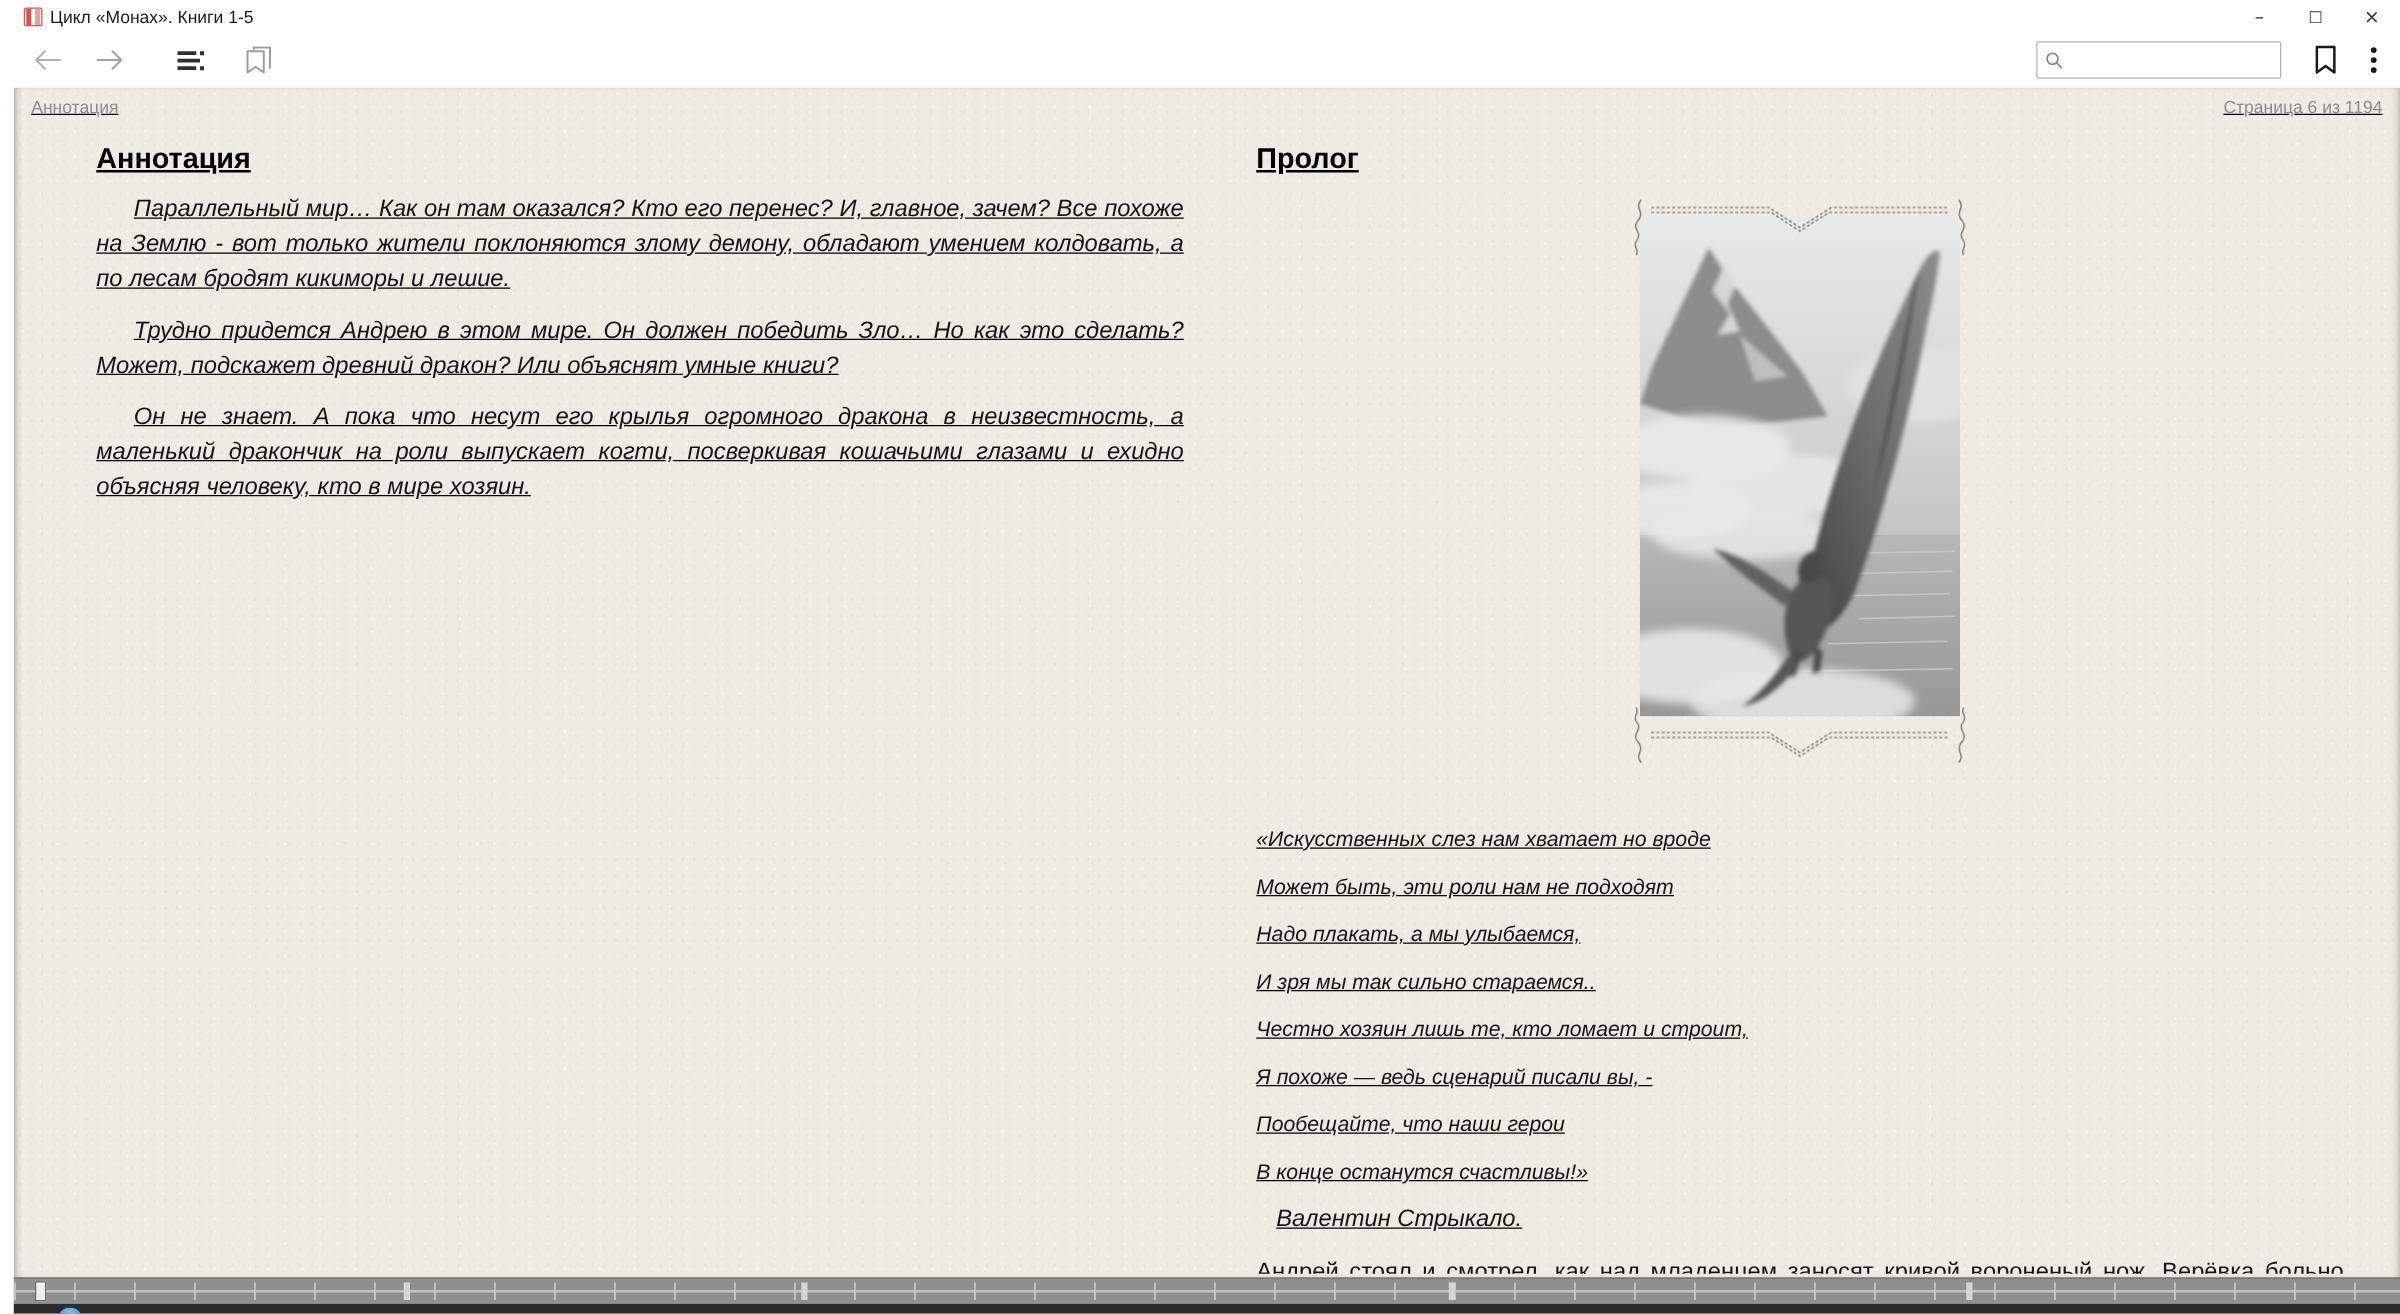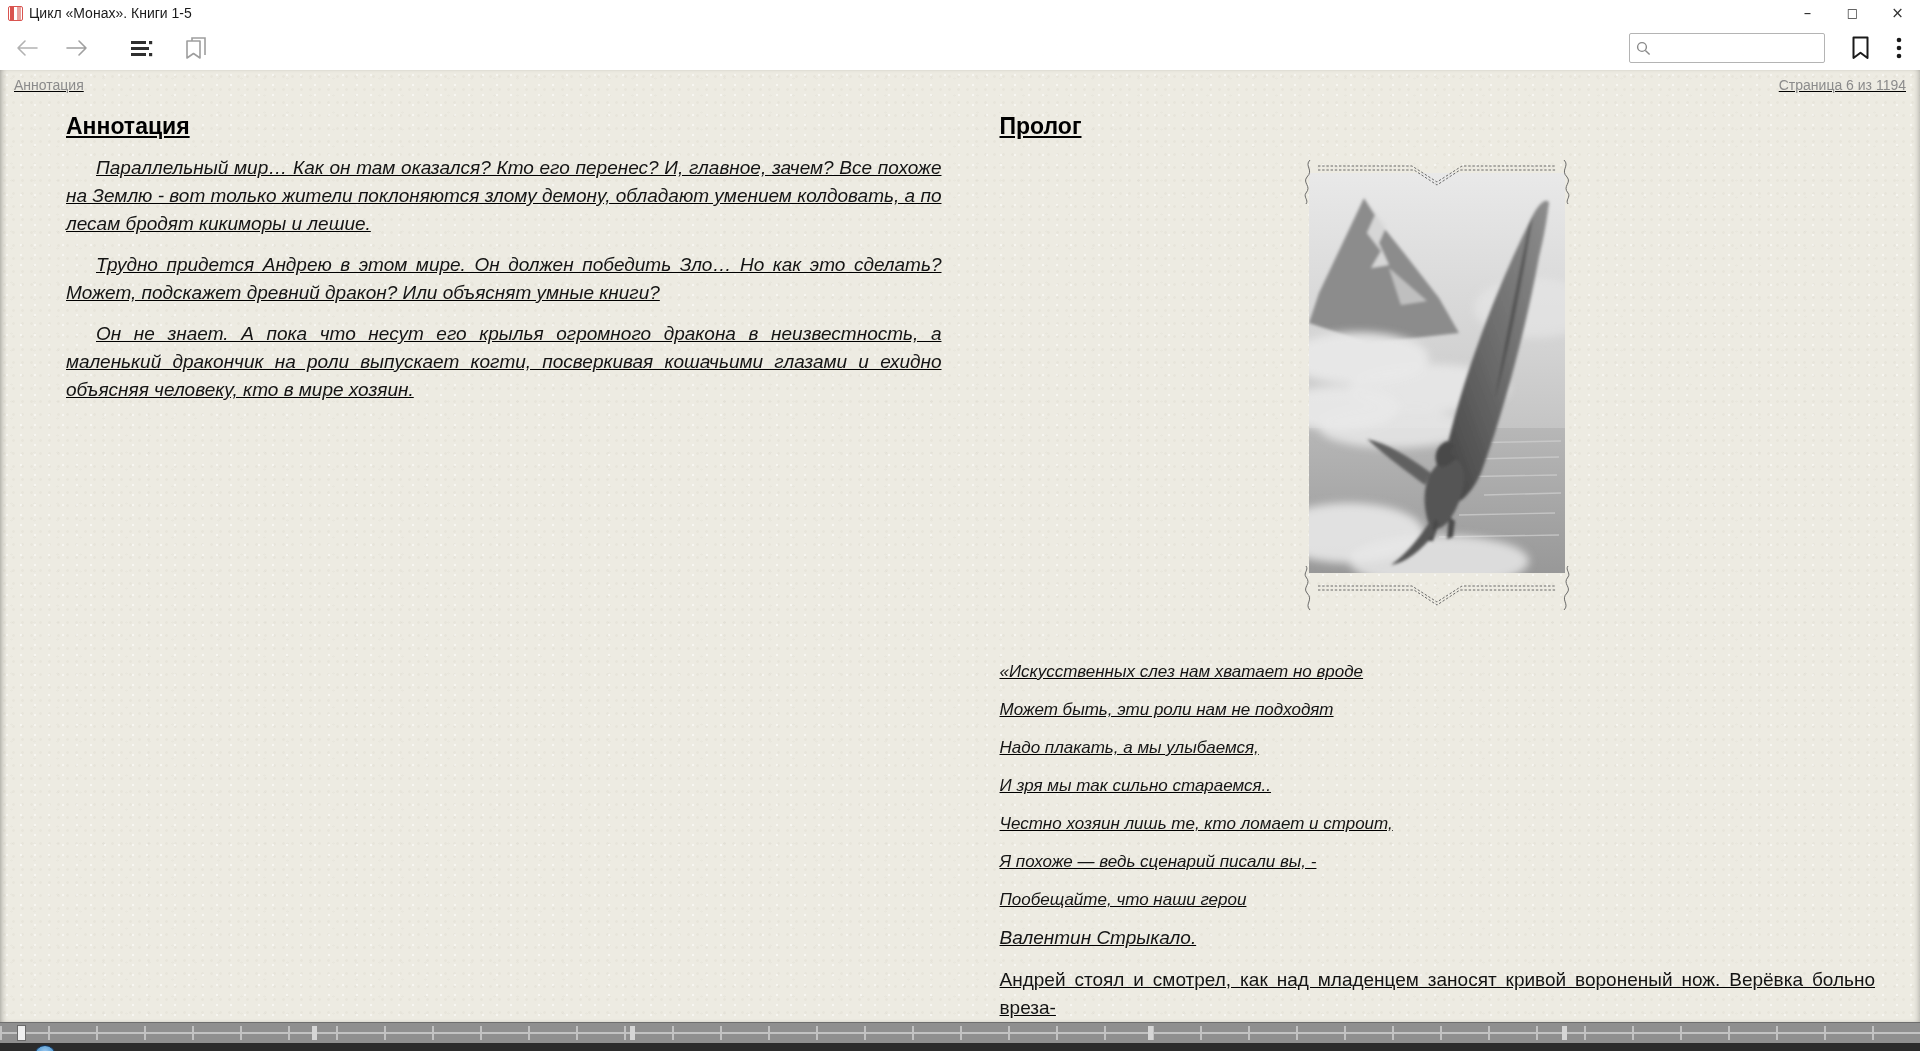--- a/index.html
+++ b/index.html
@@ -1,19 +1,19 @@
 <!DOCTYPE html>
 <html lang="ru"><head>
 <meta charset="utf-8">
 <style>
   * { box-sizing: border-box; margin: 0; padding: 0; }
   html, body { width: 1920px; height: 1051px; overflow: hidden; }
   body { font-family: "Liberation Sans", "DejaVu Sans", sans-serif; background: #ffffff; }
 
-  .window { width: 1920px; height: 1051px; display: flex; flex-direction: column; }
+  .window { width: 1920px; height: 1051px; display: flex; flex-direction: column; padding-left: 11px; }
 
   
   .titlebar { height: 26px; background: #ffffff; display: flex; align-items: center; flex: 0 0 auto; }
   .app-icon { width: 15px; height: 15px; margin: 0 6px 0 8px; position: relative; flex: 0 0 auto; }
   .app-icon .cover { position: absolute; inset: 0; background: #fff; border: 1px solid #d9534f; border-radius: 2px; }
   .app-icon .spine { position: absolute; left: 2px; top: 1px; bottom: 1px; width: 4px; background: #d9534f; }
   .app-icon .page2 { position: absolute; right: 2px; top: 1px; bottom: 1px; width: 4px; background: #e8a19e; }
   .title-text { font-size: 14px; color: #1a1a1a; white-space: nowrap; }
   .win-controls { margin-left: auto; display: flex; height: 100%; }
   .win-btn { width: 45px; height: 100%; display: flex; align-items: center; justify-content: center;
@@ -54,21 +54,21 @@
   .col h1 { font-size: 23px; font-weight: bold; margin: 0 0 14px 0; color: #000; }
   .book-p { font-style: italic; font-size: 19px; line-height: 28px; text-align: justify;
             text-indent: 30px; margin: 0 0 13px 0; }
 
   
   .figure-wrap { width: 286px; margin: 18px auto 46px auto; position: relative; height: 454px; }
   .frame-svg { position: absolute; inset: 0; }
   .dragon-img { position: absolute; left: 15px; top: 15px; width: 256px; height: 400px; display: block; }
 
   .poem-line { font-style: italic; font-size: 17px; line-height: 28px; margin: 0 0 10px 0; }
-  .poem-attr { font-style: italic; font-size: 19px; line-height: 28px; margin: 2px 0 14px 0; }
+  .poem-attr { font-style: italic; font-size: 19px; line-height: 28px; margin: 2px 0 14px 16px; }
   .plain-p { font-size: 19px; line-height: 28px; text-align: justify; margin: 0; }
 
   
   .page-slider { height: 21px; flex: 0 0 auto; background: #8f8f8f; border-top: 1px solid #6e6e6e;
                  position: relative; overflow: hidden; }
   .slider-centerline { position: absolute; left: 0; right: 0; top: 9px; height: 2px; background: #c2c2c2; }
   .slider-ticks { position: absolute; left: 0; right: 0; top: 3px; height: 14px;
                   background: repeating-linear-gradient(90deg, #c2c2c2 0 2px, transparent 2px 48px); }
   .slider-thumb { position: absolute; left: 17px; top: 2px; width: 9px; height: 16px;
                   background: #efefef; border: 1px solid #6a6a6a; }
@@ -256,20 +256,21 @@
           </svg>
         </div>
 
         <p class="poem-line">«Искусственных слез нам хватает но вроде</p>
         <p class="poem-line">Может быть, эти роли нам не подходят</p>
         <p class="poem-line">Надо плакать, а мы улыбаемся,</p>
         <p class="poem-line">И зря мы так сильно стараемся..</p>
         <p class="poem-line">Честно хозяин лишь те, кто ломает и строит,</p>
         <p class="poem-line">Я похоже — ведь сценарий писали вы, -</p>
         <p class="poem-line">Пообещайте, что наши герои</p>
+        <p class="poem-line">В конце останутся счастливы!»</p>
         <p class="poem-attr">Валентин Стрыкало.</p>
         <p class="plain-p">Андрей стоял и смотрел, как над младенцем заносят кривой вороненый нож. Верёвка больно вреза-</p>
       </div>
     </div>
   </div>
 
   <div class="page-slider">
     <div class="slider-centerline"></div>
     <div class="slider-ticks"></div>
     <div class="slider-marker" style="left:312px"></div>

